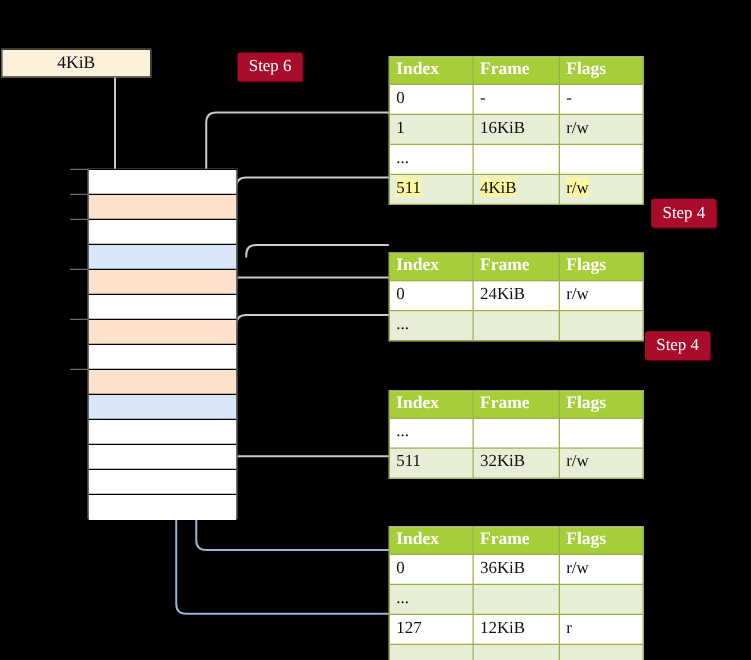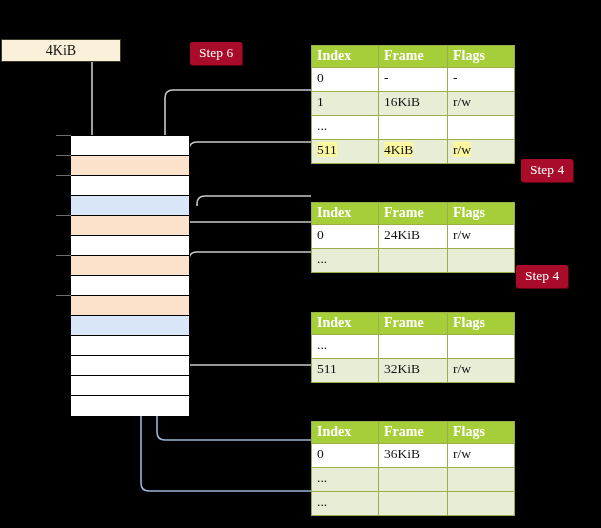--- a/index.html
+++ b/index.html
@@ -255,20 +255,25 @@
         <tr class="plain">
           <td>0</td>
           <td>36KiB</td>
           <td>r/w</td>
         </tr>
         <tr class="alt">
           <td>...</td>
           <td></td>
           <td></td>
         </tr>
+        <tr class="plain">
+          <td>127</td>
+          <td>12KiB</td>
+          <td>r</td>
+        </tr>
         <tr class="alt">
           <td>...</td>
           <td></td>
           <td></td>
         </tr>
       </tbody>
     </table>
 
 </div>
 

